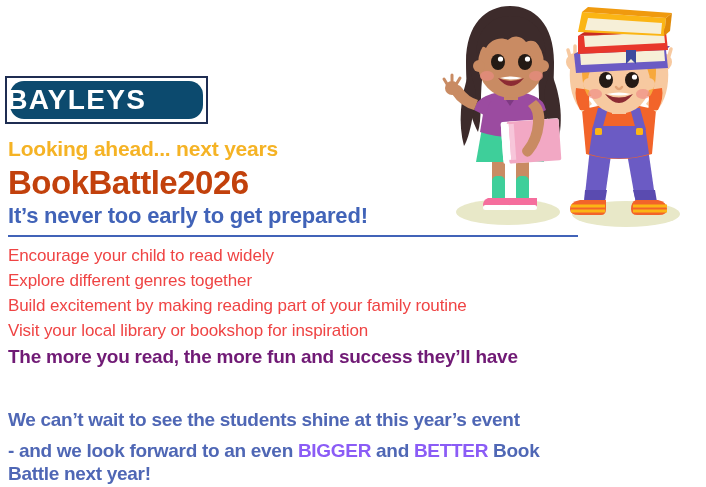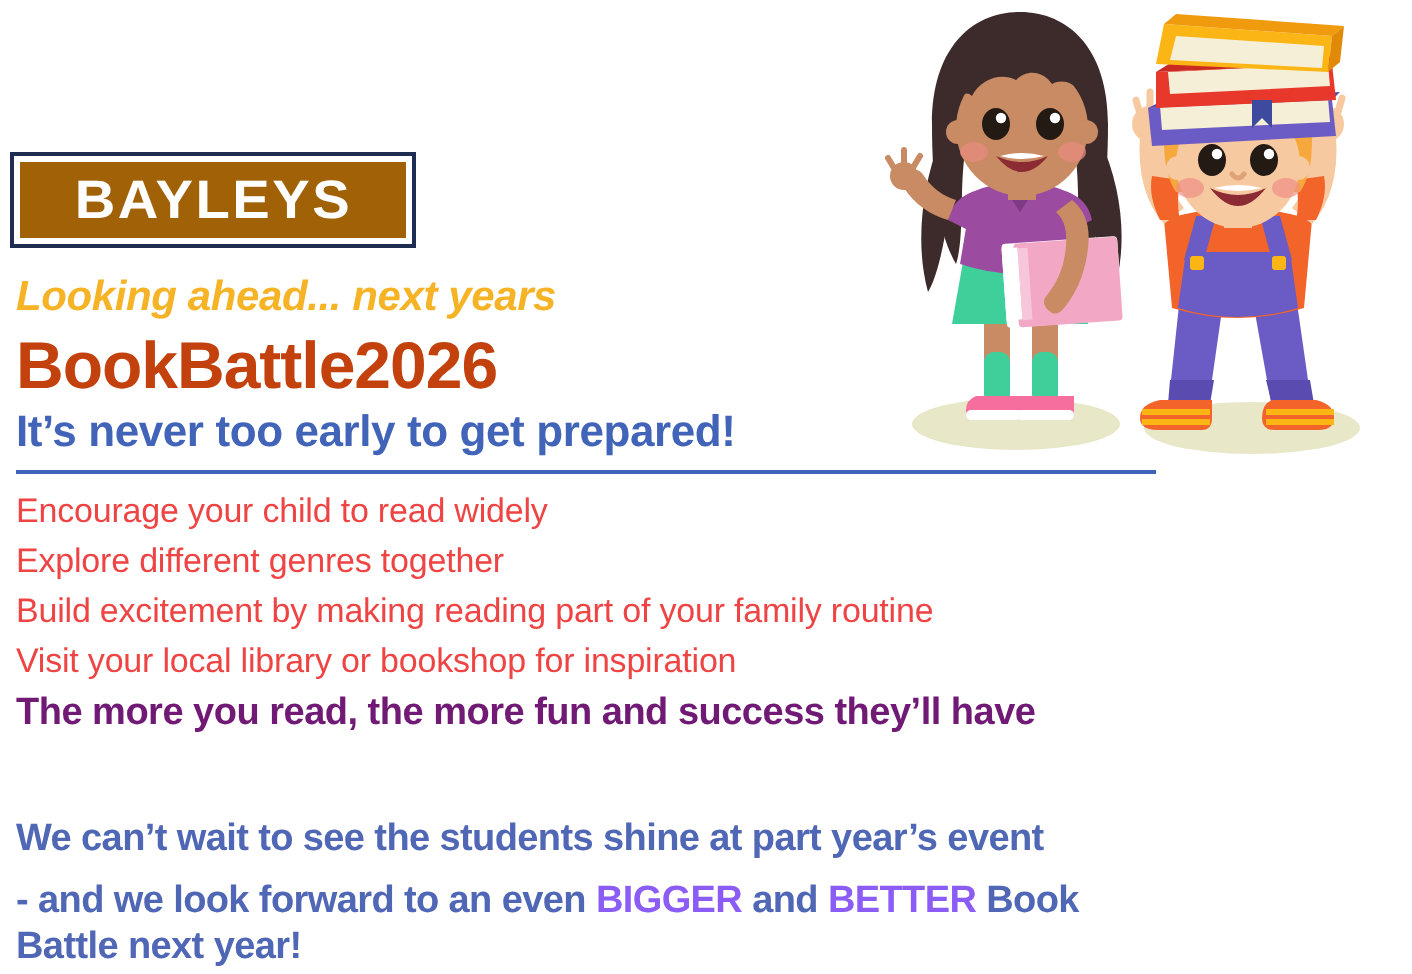--- a/index.html
+++ b/index.html
@@ -24,25 +24,25 @@
     width: 203px;
     height: 48px;
     box-sizing: border-box;
     border: 2px solid #1f2d52;
     background: #ffffff;
     padding: 3px;
   }
   #logo-inner {
     width: 100%;
     height: 100%;
-    background: #a16207;
+    background: #0c4a6e;
     box-sizing: border-box;
     display: flex;
     align-items: center;
-    justify-content: center;
+    border-radius: 14px;
   }
   #logo-wordmark {
     color: #ffffff;
     font-family: "Liberation Sans", sans-serif;
     font-weight: bold;
     font-size: 27px;
     letter-spacing: 1.2px;
     line-height: 1;
     transform: scaleX(1.04);
   }
@@ -55,21 +55,20 @@
     width: 640px;
   }
 
   #eyebrow-heading {
     color: #f5b325;
     font-weight: bold;
     font-size: 21px;
     line-height: 26px;
     letter-spacing: -0.2px;
     margin: 0;
-    font-style: italic;
   }
 
   #main-title {
     color: #c2410c;
     font-weight: bold;
     font-size: 33px;
     line-height: 38px;
     letter-spacing: -0.5px;
     margin: 2px 0 0 0;
   }
@@ -168,21 +167,21 @@
   <div class="body-line">Explore different genres together</div>
   <div class="body-line">Build excitement by making reading part of your family routine</div>
   <div class="body-line">Visit your local library or bookshop for inspiration</div>
 </div>
 
 <div id="emphasis-block">
   <div>The more you read, the more fun and success they’ll have</div>
 </div>
 
 <div id="closing-block">
-  <div id="closing-line-1">We can’t wait to see the students shine at part year’s event</div>
+  <div id="closing-line-1">We can’t wait to see the students shine at this year’s event</div>
   <div><span>- and we look forward to an even </span><span class="accent-word">BIGGER</span><span> and </span><span class="accent-word">BETTER</span><span> Book</span></div>
   <div>Battle next year!</div>
 </div>
 
 <div id="illustration">
 <svg width="276" height="240" viewBox="0 0 276 240" xmlns="http://www.w3.org/2000/svg">
 
   <ellipse cx="78" cy="212" rx="52" ry="13" fill="#E8E8C8"></ellipse>
   <ellipse cx="196" cy="214" rx="54" ry="13" fill="#E8E8C8"></ellipse>
 

